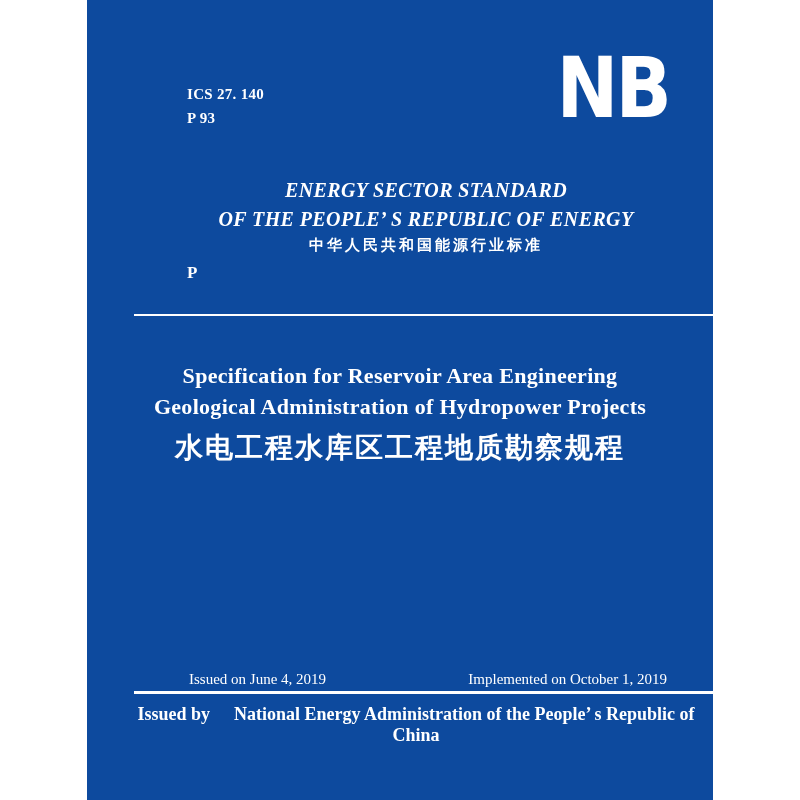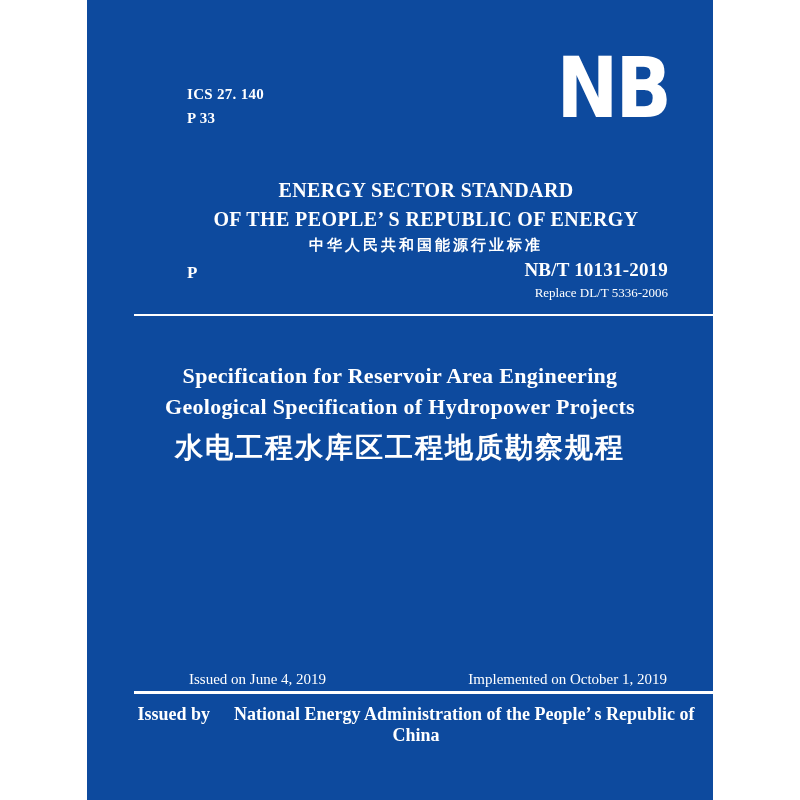--- a/index.html
+++ b/index.html
@@ -54,20 +54,21 @@
     width: 100%;
     box-sizing: border-box;
     padding-left: 52px;
     text-align: center;
   }
   .org-en {
     font-size: 20px;
     font-weight: bold;
     line-height: 29px;
     letter-spacing: 0.4px;
+    font-style: italic;
   }
   .org-cn {
     font-size: 15px;
     font-weight: bold;
     letter-spacing: 3px;
     margin-top: 2px;
   }
   .p-mark {
     position: absolute;
     left: 100px;
@@ -142,43 +143,39 @@
   .issued-by-label { margin-right: 24px; }
 </style>
 </head>
 <body>
 
 <div class="page">
   <div class="cover" style="background: rgb(13, 74, 158); color: rgb(255, 255, 255);">
 
     <div class="ics-block">
       <div>ICS 27. 140</div>
-      <div>P 33</div>
+      <div>P 93</div>
     </div>
 
     <div class="nb-logo">NB</div>
 
     <div class="org-block">
       <div class="org-en">ENERGY SECTOR STANDARD</div>
       <div class="org-en">OF THE PEOPLE’ S REPUBLIC OF ENERGY</div>
       <div class="org-cn">中华人民共和国能源行业标准</div>
     </div>
 
     <div class="p-mark">P</div>
 
-    <div class="std-no-block">
-      <div class="std-no">NB/T 10131-2019</div>
-      <div class="std-replaces">Replace DL/T 5336-2006</div>
-    </div>
 
     <div class="rule rule-top"></div>
 
     <div class="title-block">
       <div class="title-en">Specification for Reservoir Area Engineering</div>
-      <div class="title-en">Geological Specification of Hydropower Projects</div>
+      <div class="title-en">Geological Administration of Hydropower Projects</div>
       <div class="title-cn">水电工程水库区工程地质勘察规程</div>
     </div>
 
     <div class="footer-dates">
       <span>Issued on June 4, 2019</span>
       <span>Implemented on October 1, 2019</span>
     </div>
 
     <div class="rule rule-bottom"></div>
 

